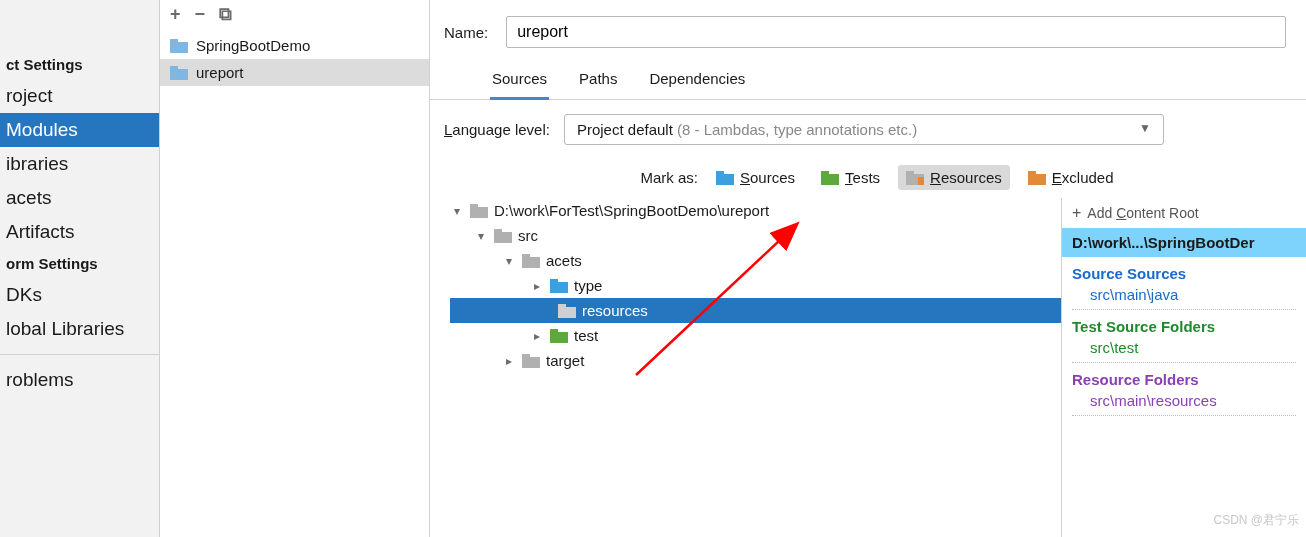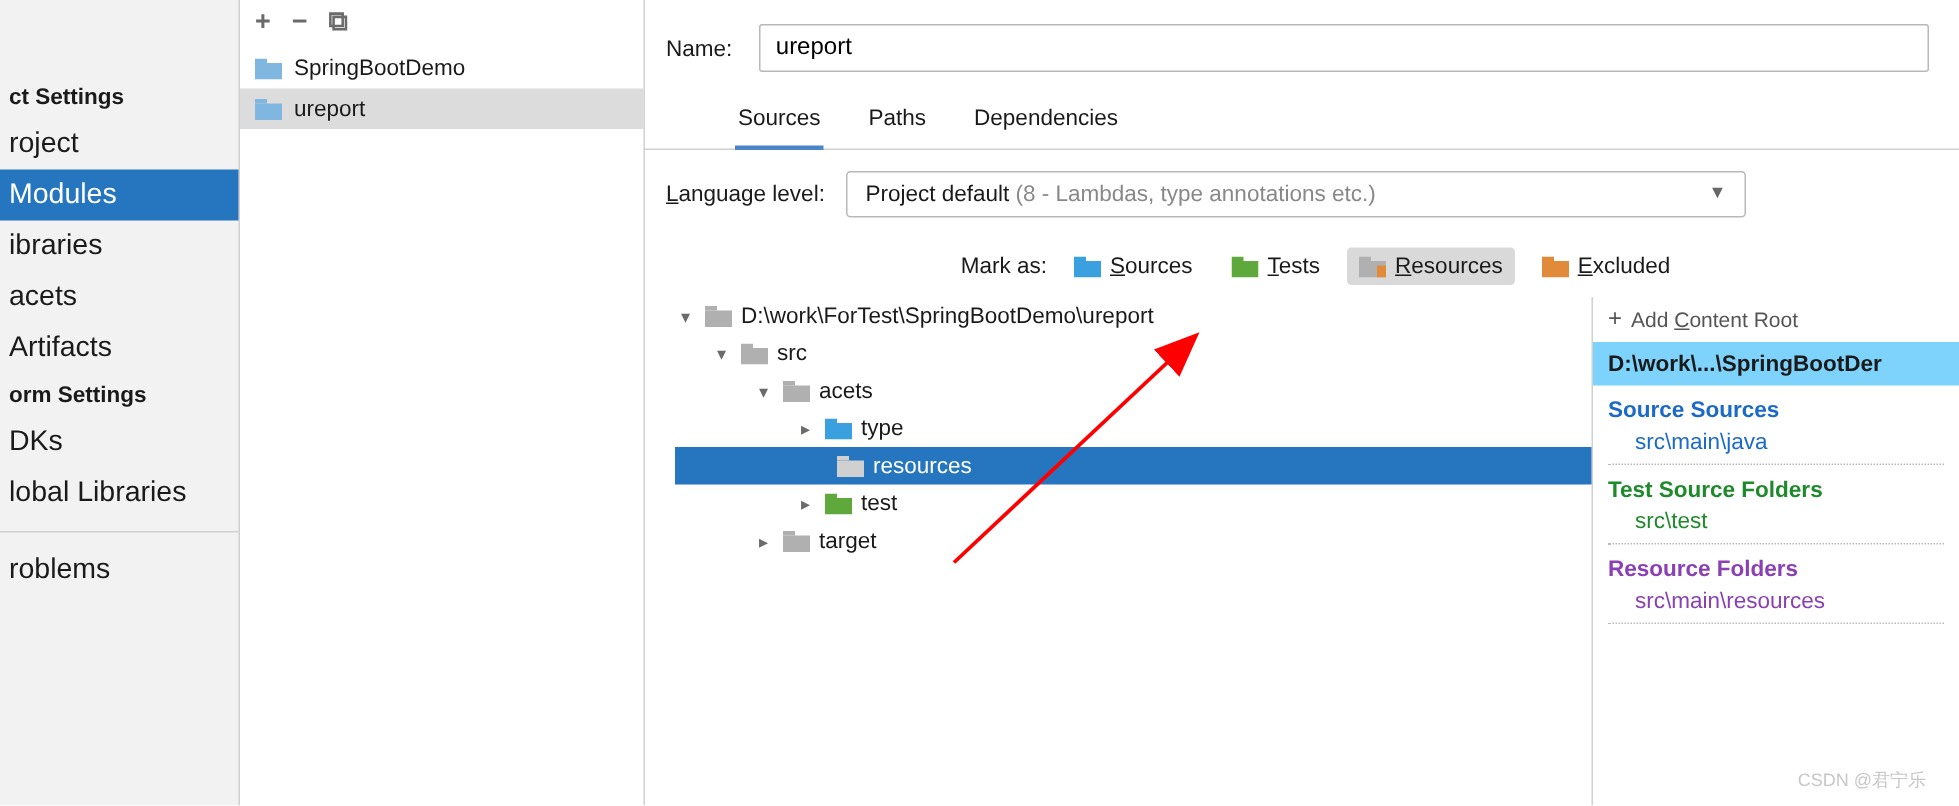--- a/index.html
+++ b/index.html
@@ -55,21 +55,21 @@
   .content-roots .hdr { display: flex; align-items: center; gap: 6px; padding: 6px 10px; color: #555; cursor: pointer; }
   .content-roots .root-path { background: #7dd3fc; font-weight: bold; padding: 6px 10px; font-size: 15px; }
   .content-roots .group-title { font-weight: bold; padding: 8px 10px 2px 10px; font-size: 15px; }
   .content-roots .group-item { padding: 2px 10px 6px 18px; font-size: 15px; border-bottom: 1px dotted #bbb; margin: 0 10px; }
   .cr-blue { color: #1b6ac9; }
   .cr-green { color: #1f8a2b; }
   .cr-purple { color: #8a3fb5; }
 
   
   .folder-icon { flex-shrink: 0; }
-  .watermark { position: absolute; bottom: 8px; right: 22px; font-size: 12px; color: #c7c7c7; pointer-events: none; }
+  .watermark { position: absolute; bottom: 8px; right: 7px; font-size: 12px; color: #c7c7c7; pointer-events: none; }
 
   
   .arrow-svg { position: absolute; left: 631px; top: 220px; pointer-events: none; }
 
   .u { text-decoration: underline; }
 </style>
 </head>
 <body>
 
 <div class="page">

